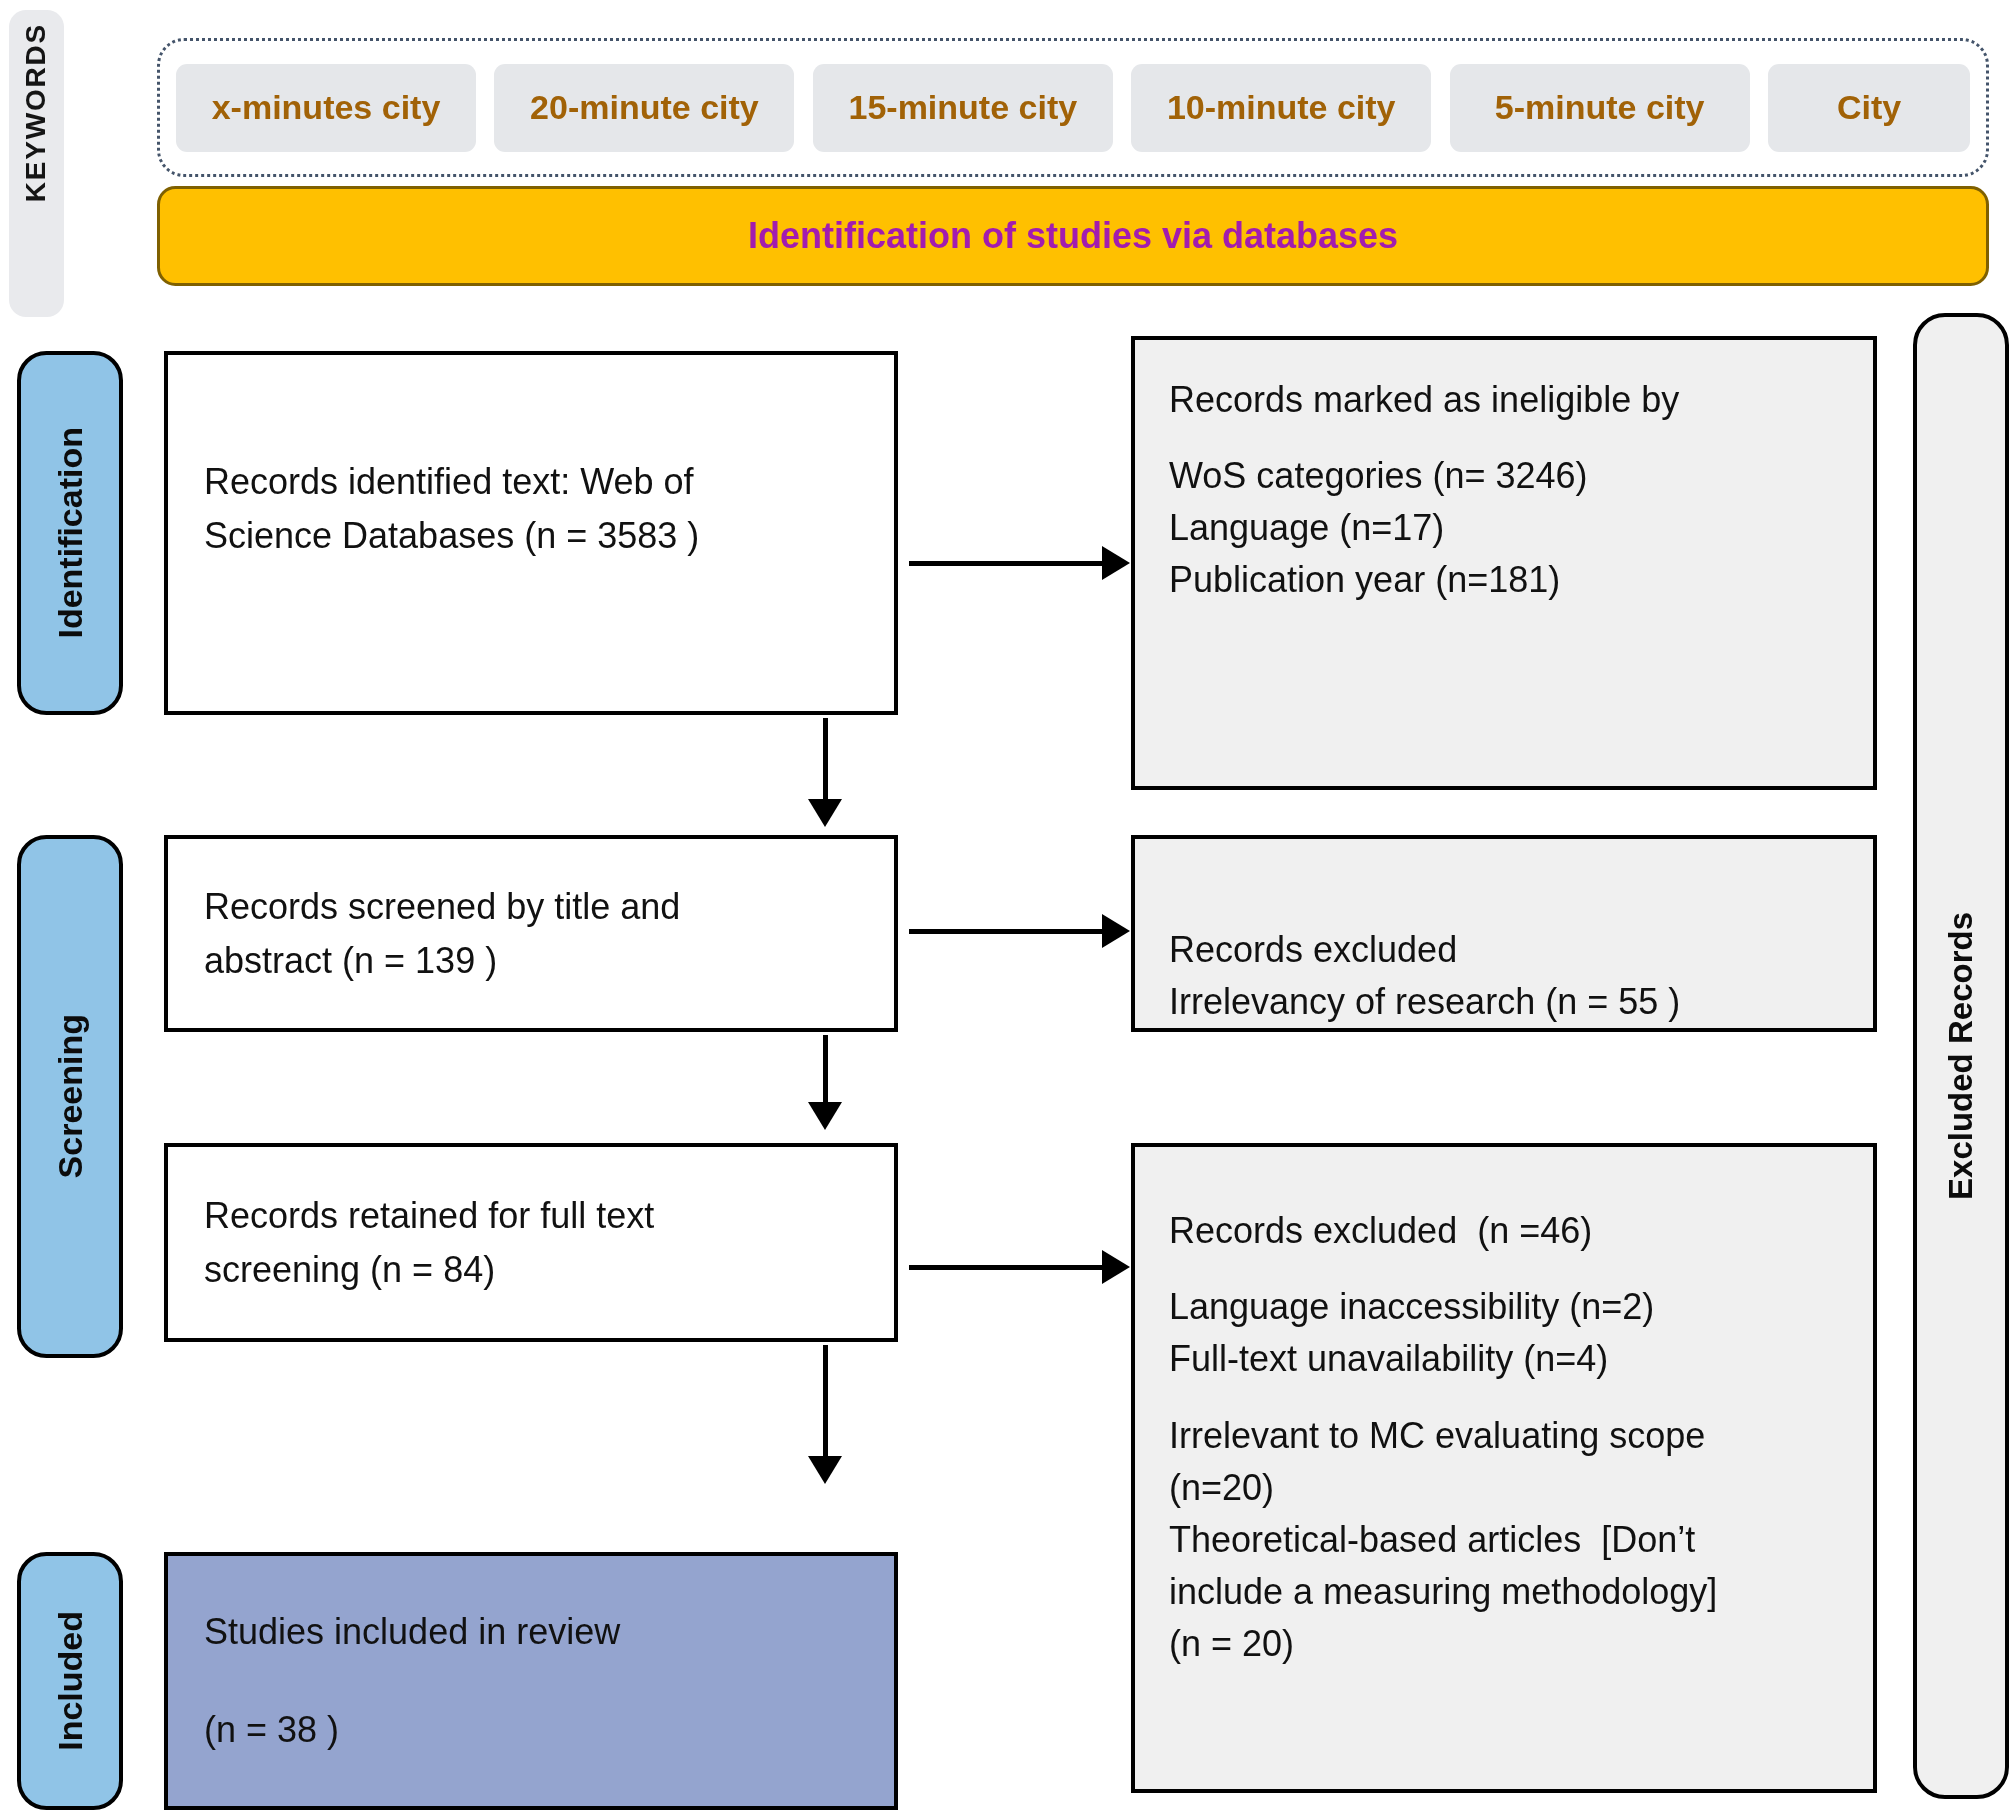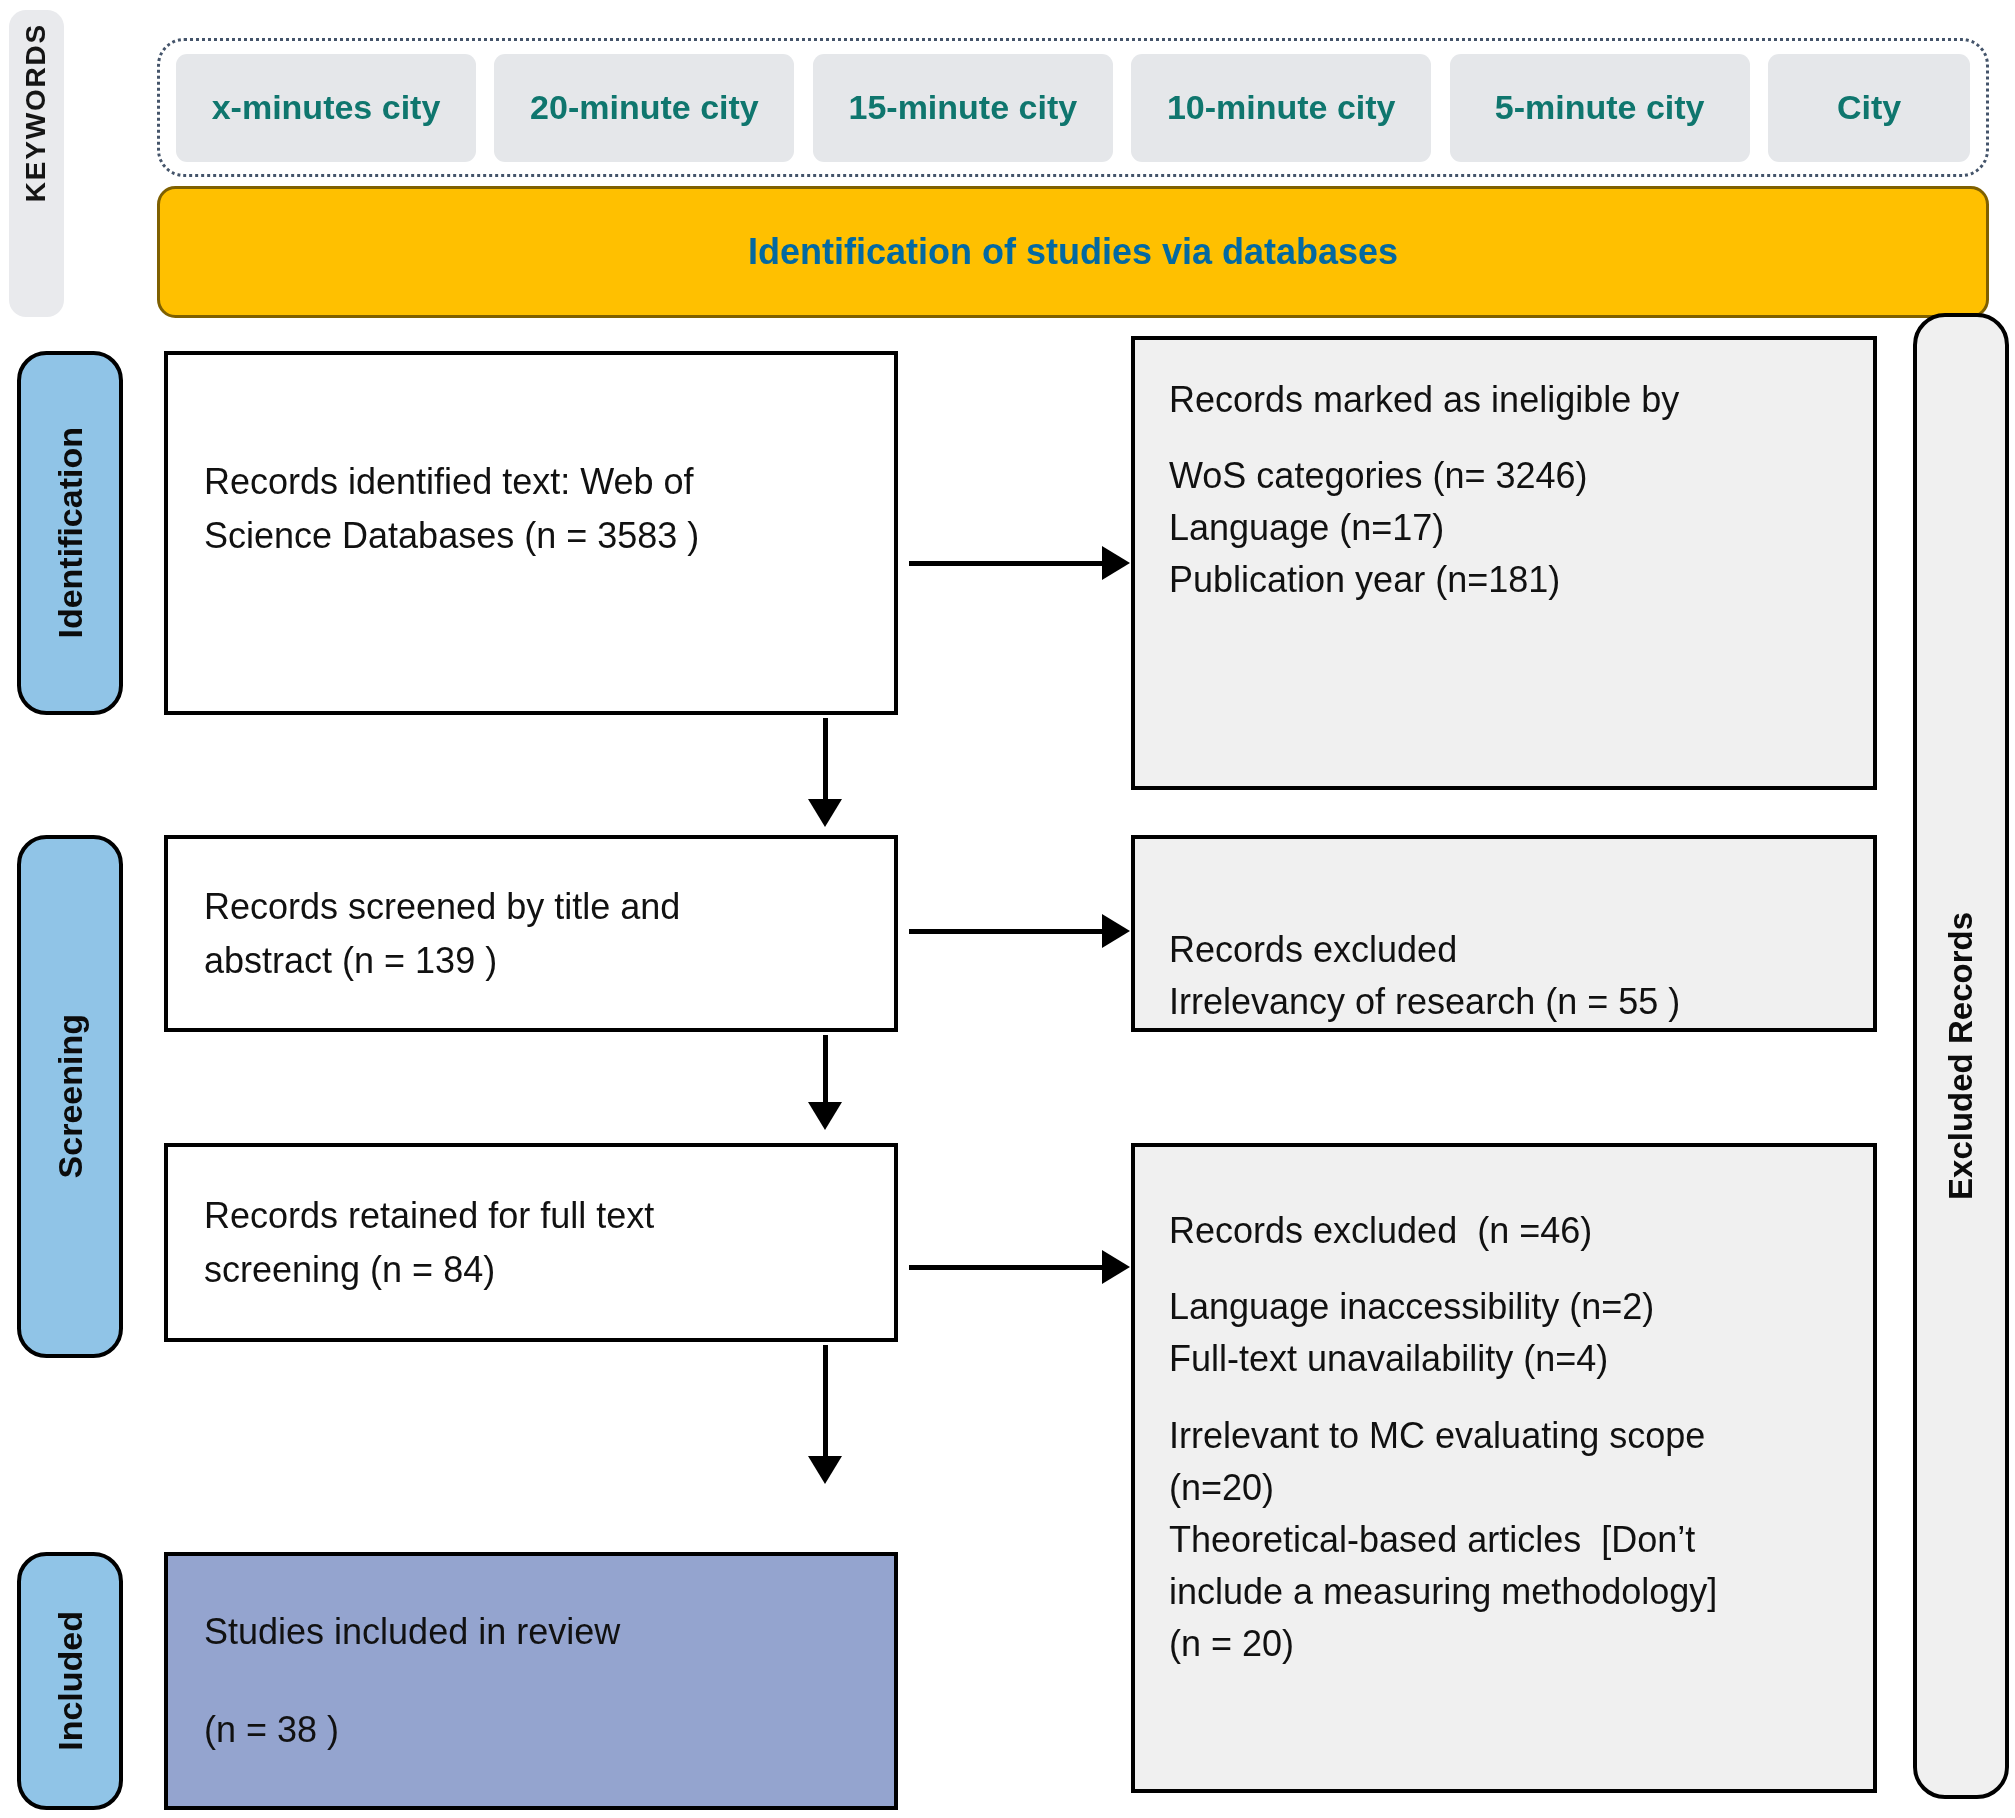--- a/index.html
+++ b/index.html
@@ -32,33 +32,33 @@
 
   
   .kw-box {
     left:157px; top:38px; width:1832px; height:139px;
     border:3.7px dotted #44546A; border-radius:27px;
     background:#ffffff;
     display:flex; align-items:center; gap:18.4px;
     padding:0 16px;
   }
   .chip {
-    flex:1; height:108px;
+    flex:1; height:88px;
     background:#E5E7EA; border-radius:11px;
     display:flex; align-items:center; justify-content:center;
-    font-weight:bold; font-size:34px; color:#0f766e;
+    font-weight:bold; font-size:34px; color:#a16207;
   }
   .chip.small { flex:0 0 202px; }
 
   
   .banner {
-    left:157px; top:186px; width:1832px; height:132px;
+    left:157px; top:186px; width:1832px; height:100px;
     background:#FFC000; border:3.7px solid #7F6000; border-radius:18.4px;
     display:flex; align-items:center; justify-content:center;
-    font-weight:bold; font-size:36px; color:#0369a1;
+    font-weight:bold; font-size:36px; color:#a21caf;
   }
 
   
   .stage {
     left:17px; width:106px;
     background:#90C4E7; border:4.3px solid #000000; border-radius:29.4px;
     display:flex; align-items:center; justify-content:center;
   }
   .stage .vtext { font-weight:bold; font-size:34px; color:#0c0c0c; }
   .stage.identification { top:351px;  height:364px; }

